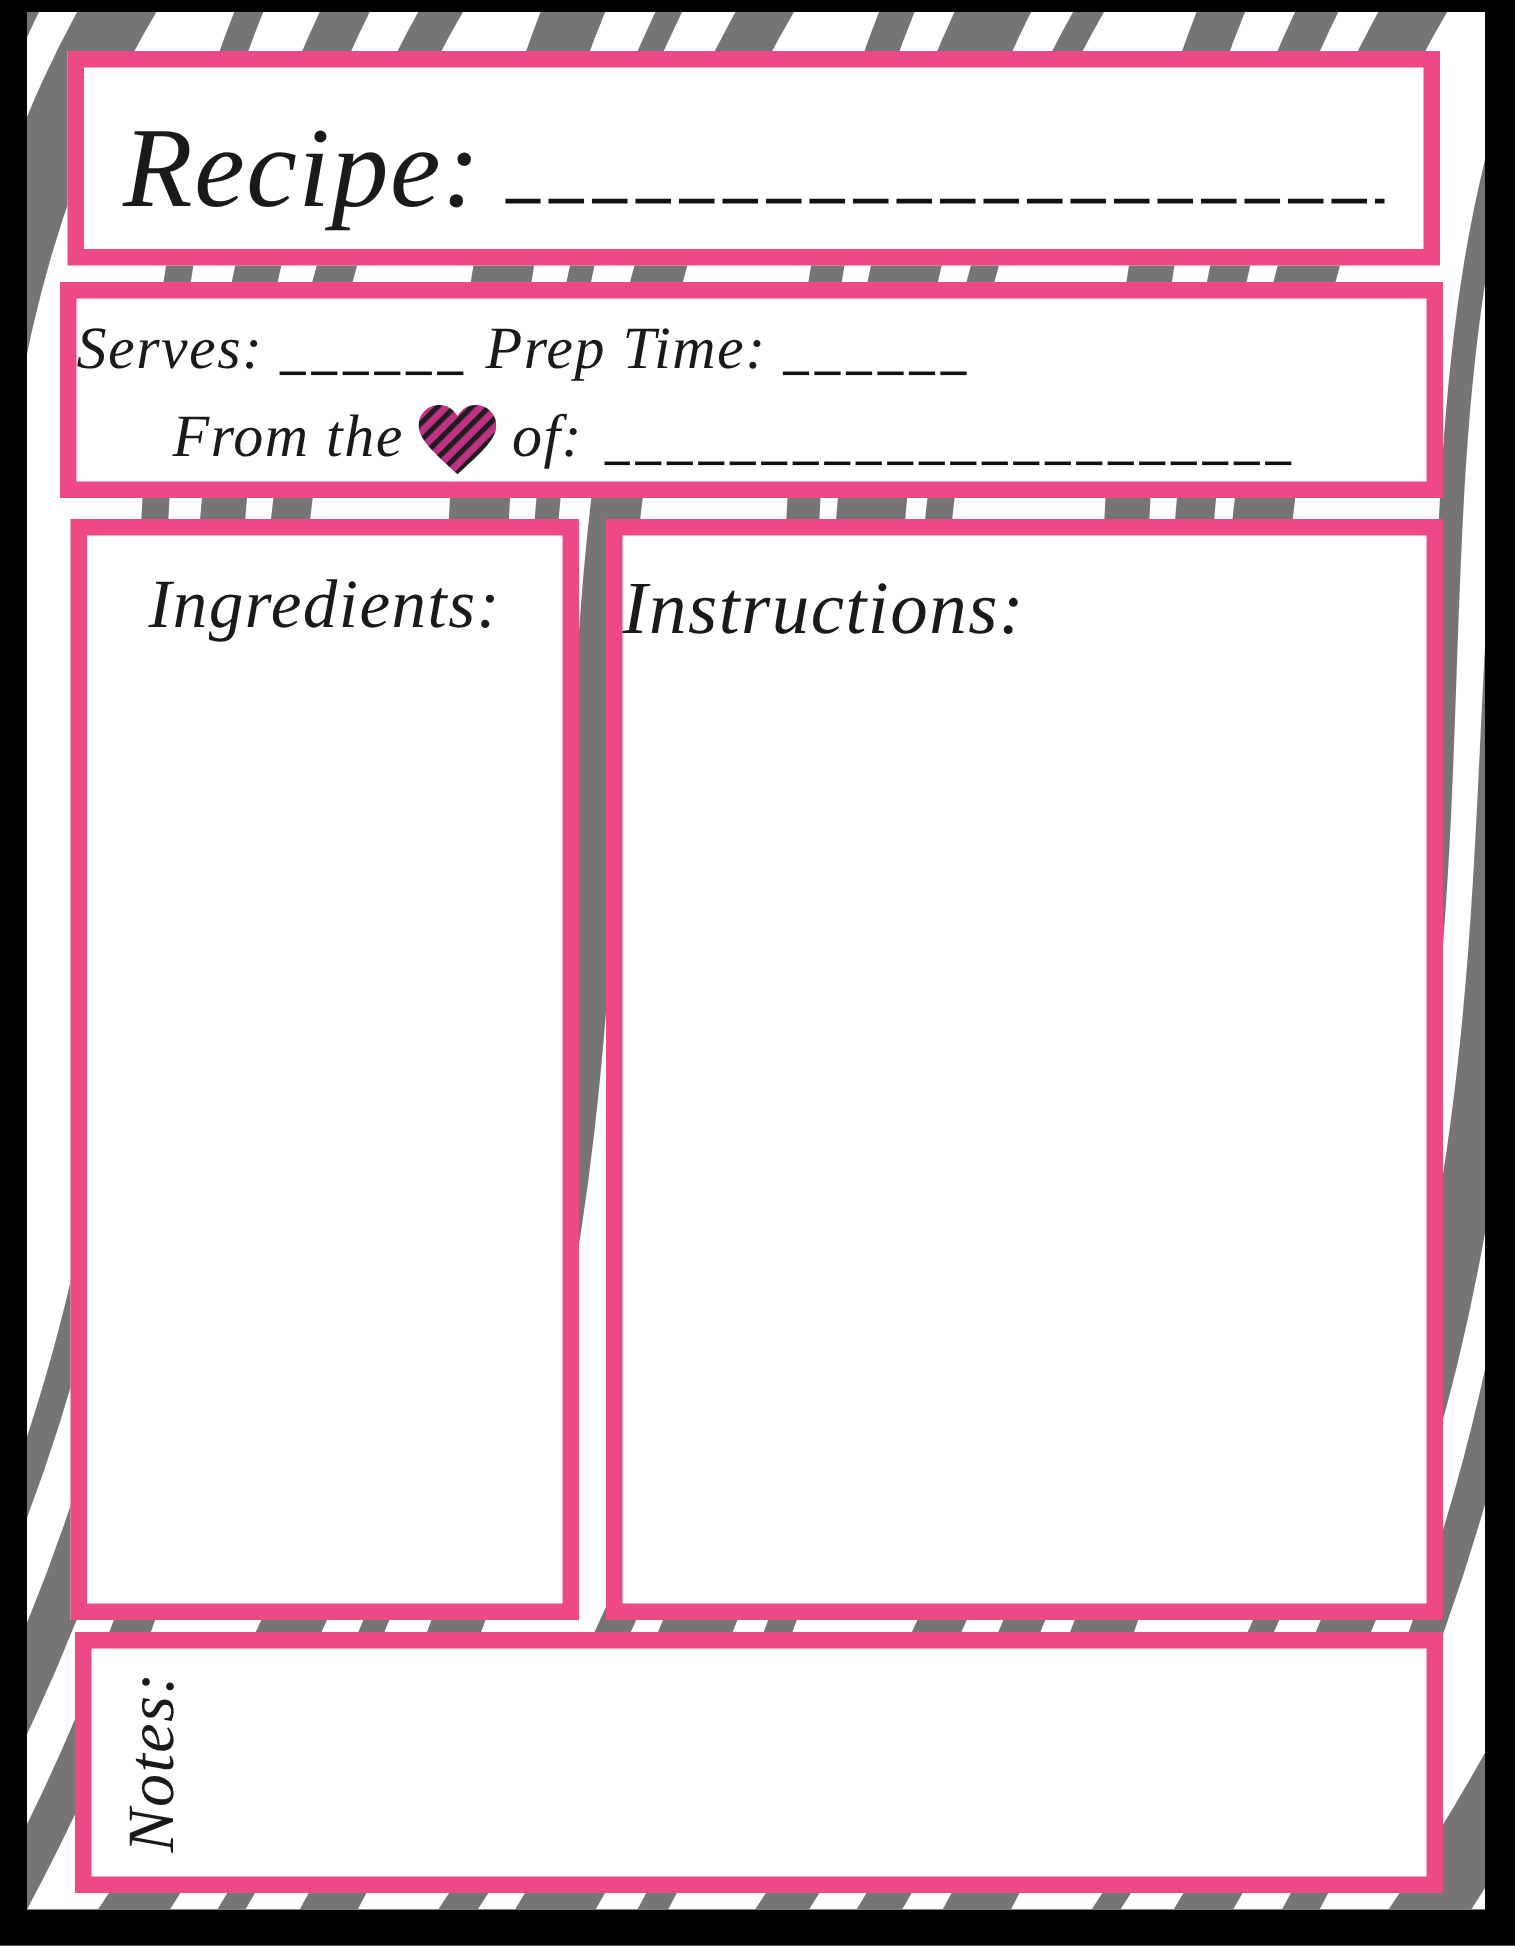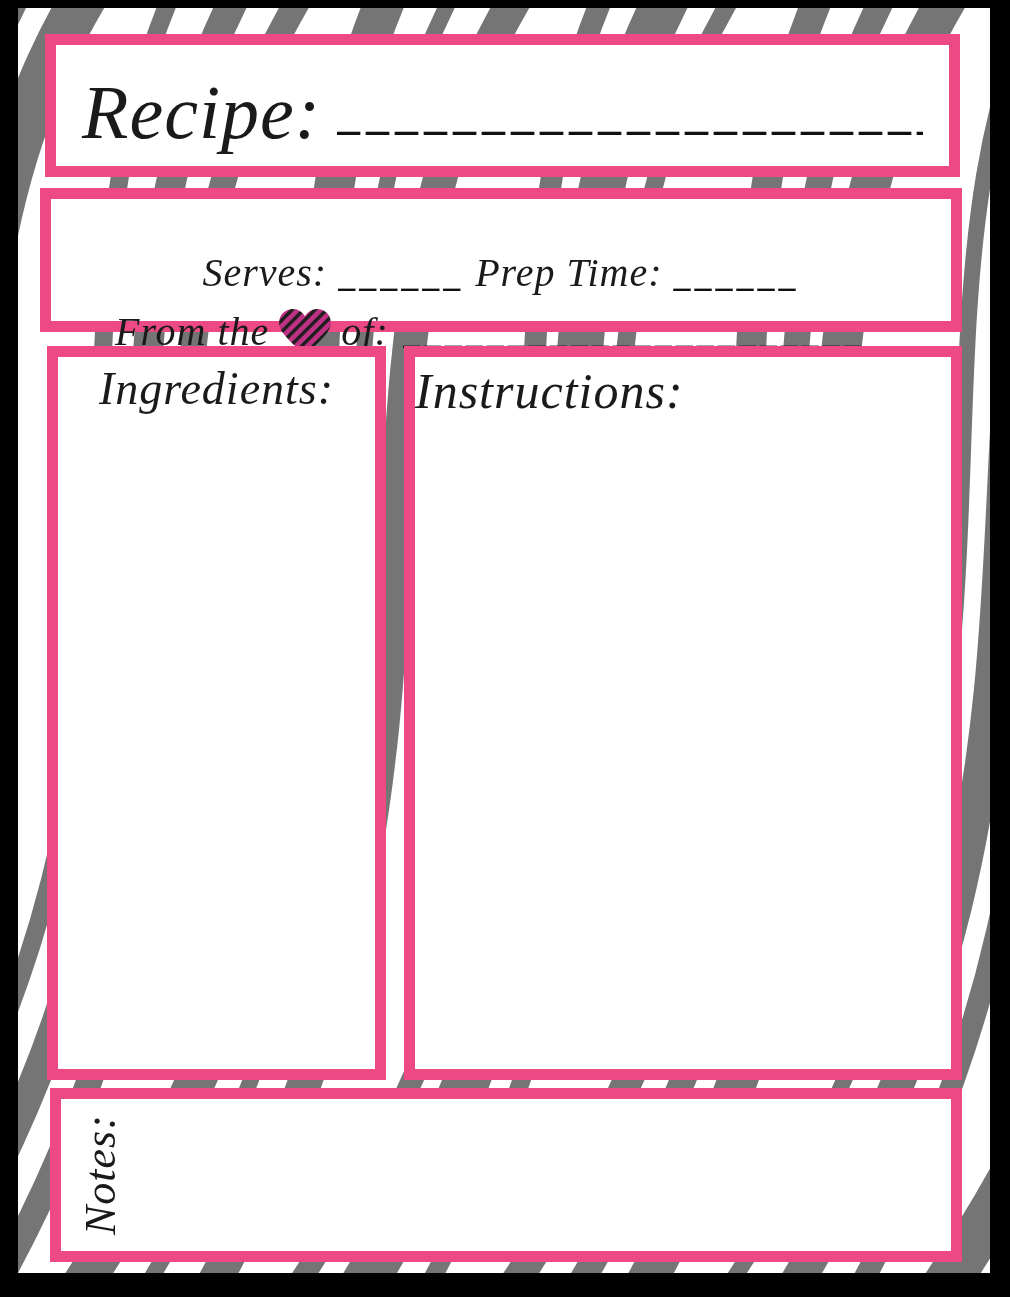--- a/index.html
+++ b/index.html
@@ -41,32 +41,32 @@
   .title-label{font-size:76px;line-height:1.1;white-space:nowrap;}
   .blank{
     font-weight:bold;
     font-style:normal;
     letter-spacing:6px;
     white-space:nowrap;
     overflow:hidden;
     color:#111;
   }
   .title-blank{flex:1;font-size:46px;margin-left:16px;}
-  .info-line1{font-size:40px;text-align:center;line-height:1.35;white-space:nowrap;margin-top:41px;}
+  .info-line1{font-size:40px;text-align:left;line-height:1.35;white-space:nowrap;}
   .info-line1 .blank{font-size:34px;letter-spacing:4px;}
   .info-line2{
-    display:flex;align-items:center;
+    display:flex;align-items:flex-end;
     font-size:40px;line-height:1.3;
     padding:6px 88px 0 64px;
     white-space:nowrap;
   }
   .info-line2 .heart{margin:0 10px;flex:none;}
   .info-line2 .of-label{margin-right:14px;}
   .info-line2 .blank{flex:1;font-size:34px;letter-spacing:4px;}
-  .panel-heading{display:inline-block;margin-top:4px;font-size:46px;line-height:1.2;}
+  .panel-heading{display:inline-block;margin-top:18px;font-size:46px;line-height:1.2;}
   .instructions-box .panel-heading{font-size:50px;}
   .notes-heading{
     writing-mode:vertical-rl;
     transform:rotate(180deg);
     font-size:44px;
     margin-left:14px;
     height:100%;
     display:flex;align-items:center;justify-content:center;
   }
   .content-area{flex:1;height:100%;}

